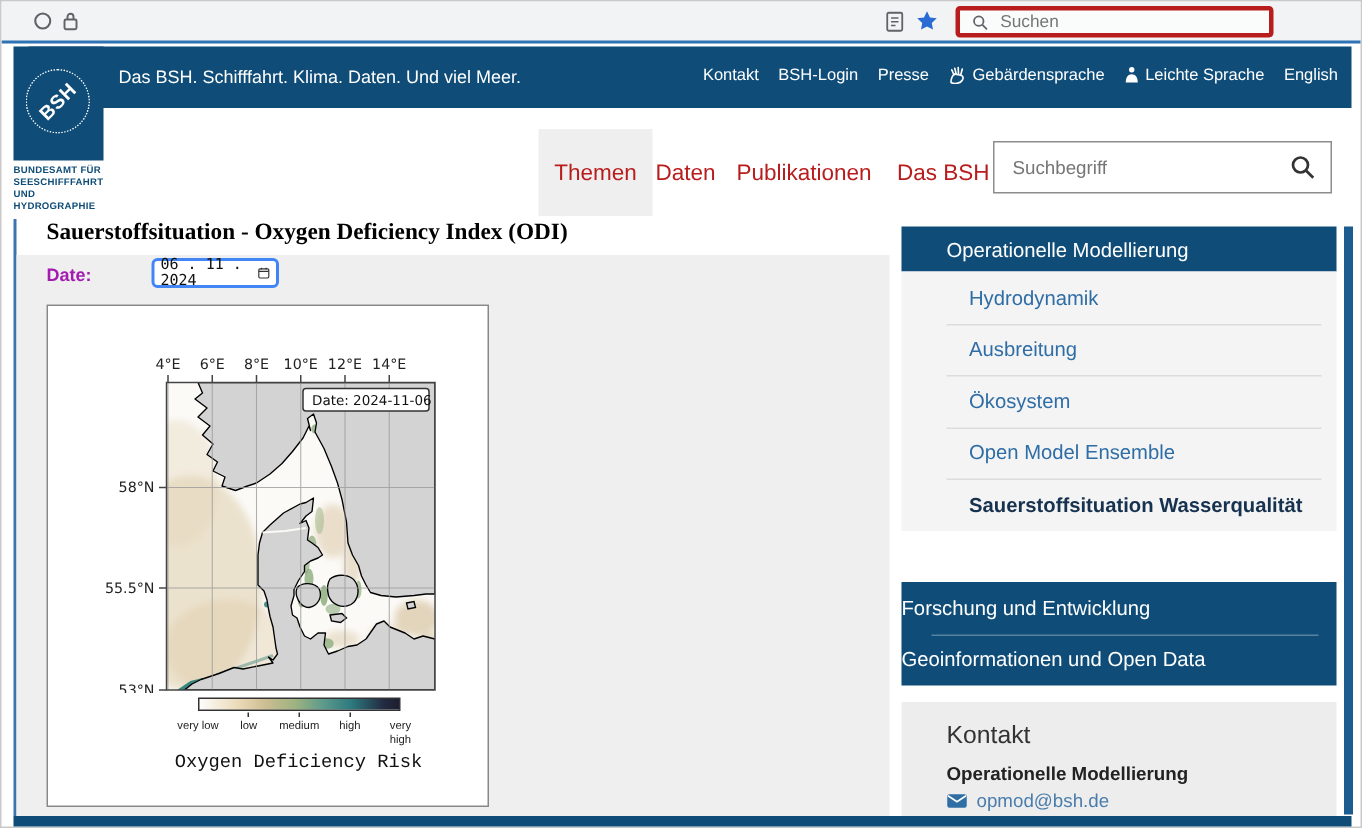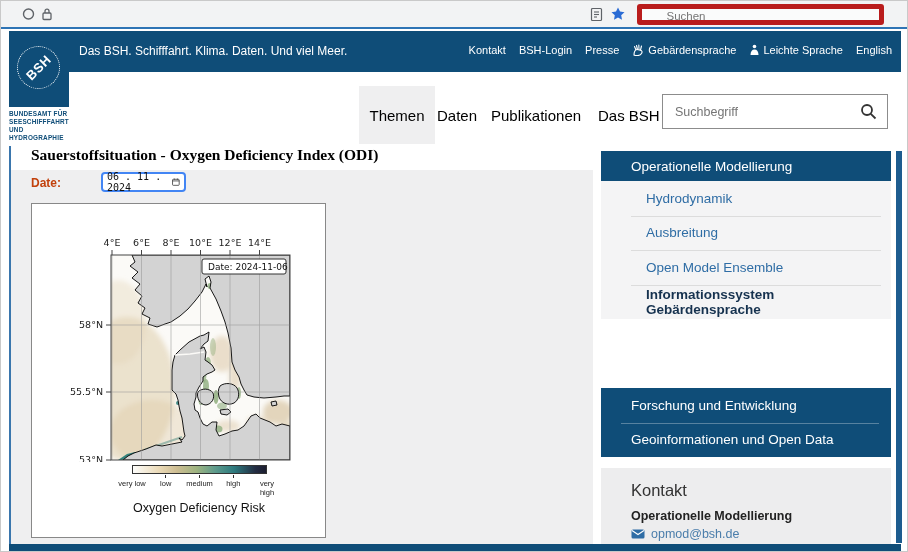--- a/index.html
+++ b/index.html
@@ -6,77 +6,77 @@
   *{box-sizing:border-box;}
   #screen{position:relative;width:908px;height:552px;background:#fff;overflow:hidden;
           font-family:"Liberation Sans",sans-serif;border:1px solid #c9c9c9;}
 
   
   .chrome{position:absolute;left:0;top:0;width:908px;height:28px;background:#f2f3f4;
           border-bottom:2px solid #2e74b5;}
   .chrome .ico{position:absolute;top:6px;}
   .urltext{position:absolute;left:58px;top:7px;font-size:11.5px;color:#76797d;white-space:nowrap;}
   .urltext b{color:#202124;font-weight:bold;}
-  .chrome-search{position:absolute;left:636px;top:3px;width:247px;height:21px;background:#fafbfb;
-          border:5px solid #b91c1c;border-radius:3px;display:flex;align-items:center;padding-left:8px;flex-direction:column;}
+  .chrome-search{position:absolute;left:636px;top:3px;width:212px;height:21px;background:#fafbfb;
+          border:3px solid #b91c1c;border-radius:3px;display:flex;align-items:center;padding-left:8px;}
   .chrome-search input{border:none;background:transparent;outline:none;font-size:11.5px;
           color:#5f6368;width:200px;font-family:"Liberation Sans",sans-serif;}
 
   
   .bluebar{position:absolute;left:18px;top:30px;width:882px;height:41px;background:#0f4d78;}
   .tagline{position:absolute;left:78px;top:43px;font-size:12px;color:#fff;}
   .toplinks{position:absolute;right:15px;top:43px;display:flex;gap:13px;font-size:11px;color:#fff;}
   .toplinks span{display:flex;align-items:center;gap:3px;cursor:pointer;white-space:nowrap;}
   .logo{position:absolute;left:8px;top:30px;width:60px;height:76px;background:#0f4d78;}
   .logo-circle{position:absolute;left:8px;top:15px;width:43px;height:43px;border:1.6px dotted #fff;
           border-radius:50%;display:flex;align-items:center;justify-content:center;}
   .logo-circle span{color:#fff;font-weight:bold;font-size:13px;transform:rotate(-45deg);letter-spacing:.5px;}
   .logo-caption{position:absolute;left:8px;top:109px;width:70px;font-size:6.4px;font-weight:bold;
           color:#0f4d78;line-height:1.25;letter-spacing:.2px;}
   .nav-item{position:absolute;top:85px;height:58px;display:flex;align-items:center;
-          font-size:15px;color:#000000;cursor:pointer;}
+          font-size:15px;color:#b91c1c;cursor:pointer;}
   .nav-item.active{background:#efeff0;justify-content:center;}
   .site-search{position:absolute;left:661px;top:93px;width:226px;height:35px;border:1px solid #8c8c8c;
           background:#fff;display:flex;align-items:center;padding:16px 10px;}
   .site-search input{flex:1;border:none;outline:none;font-size:12.5px;color:#707070;
           font-family:"Liberation Sans",sans-serif;background:transparent;}
 
   
   .left-accent{position:absolute;left:8px;top:145px;width:2px;height:398px;background:#3a76ad;}
   .page-title{position:absolute;left:30px;top:145px;font-family:"Liberation Serif",serif;
           font-weight:bold;font-size:15.5px;color:#000;}
   .gray-panel{position:absolute;left:10px;top:169px;width:582px;height:374px;background:#efeff0;}
-  .date-label{position:absolute;left:30px;top:175px;font-size:12px;font-weight:bold;color:#c2410c;}
+  .date-label{position:absolute;left:30px;top:175px;font-size:12px;font-weight:bold;color:#a21caf;}
   .date-input{position:absolute;left:64px;top:171px;width:85px;height:20px;background:#fff;
           border:2px solid #4285f4;border-radius:4px;display:flex;align-items:center;
           justify-content:space-between;padding:0 4px;font-family:"DejaVu Sans Mono",monospace;
           font-size:10px;color:#111;cursor:text;margin-left:36px;}
   .map-box{position:absolute;left:30px;top:202px;width:295px;height:335px;background:#fff;
           border:1px solid #888;}
   .map-box svg{position:absolute;left:0;top:0;}
   .cbar{position:absolute;left:100px;top:261px;width:135px;height:9px;border:1px solid #333;
         background:linear-gradient(to right,#fdfdfb 0%,#ead9b6 20%,#cdbd92 33%,#9db380 48%,
         #5d9a8c 62%,#2d7a7e 76%,#232c42 92%,#1c1e30 100%);}
   .cbar-tick{position:absolute;top:271px;width:1px;height:3px;background:#333;}
   .cbar-labels{position:absolute;left:100px;top:276px;width:135px;height:18px;font-size:7.5px;
         color:#222;line-height:1.15;}
   .cbar-labels span{position:absolute;transform:translateX(-50%);text-align:center;display:block;width:30px;}
   .cbar-title{position:absolute;left:37px;top:297px;width:260px;text-align:center;font-size:12.5px;
-        color:#111;font-family:Liberation Sans, sans-serif;}
+        color:#111;font-family:Liberation Mono, monospace;}
 
   
   .sb-header{position:absolute;left:600px;top:150px;width:290px;height:30px;background:#0f4d78;
         color:#fff;font-size:13.5px;display:flex;align-items:center;padding-left:30px;cursor:pointer;}
   .sb-list{position:absolute;left:600px;top:180px;width:290px;background:#f4f4f5;}
   .sb-item{height:34.5px;display:flex;align-items:center;padding-left:45px;font-size:13.5px;
         color:#2f6da5;cursor:pointer;position:relative;}
   .sb-item + .sb-item::before{content:"";position:absolute;left:30px;right:10px;top:0;height:1px;background:#dcdcdc;}
   .sb-item.current{color:#16324f;font-weight:bold;}
   .sb-dark{position:absolute;left:600px;top:387px;width:290px;background:#0f4d78;}
-  .sb-dark-item{height:34.5px;display:flex;align-items:center;padding-left:30px;font-size:13.5px;
+  .sb-dark-item{height:34.5px;display:flex;align-items:center;font-size:13.5px;
         color:#fff;cursor:pointer;position:relative;}
   .sb-dark-item + .sb-dark-item::before{content:"";position:absolute;left:20px;right:12px;top:0;
         height:1px;background:rgba(255,255,255,.3);}
   .contact{position:absolute;left:600px;top:467px;width:290px;height:76px;background:#ededee;
         padding:13px 0 0 30px;}
   .contact h3{margin:0;font-size:16.5px;font-weight:normal;color:#333;}
   .contact .grp{margin-top:9px;font-size:12.5px;font-weight:bold;color:#222;}
   .contact .mail{margin-top:4px;display:flex;align-items:center;gap:6px;font-size:12.5px;
         color:#4a7dab;cursor:pointer;}
   .right-scroll{position:absolute;left:895px;top:150px;width:6px;height:392px;background:#1d5c8f;}
@@ -302,22 +302,23 @@
       <span style="left:75%">high</span>
       <span style="left:100%">very high</span>
     </div>
     <div class="cbar-title">Oxygen Deficiency Risk</div>
   </div>
 
   <div class="sb-header">Operationelle Modellierung</div>
   <div class="sb-list">
     <div class="sb-item">Hydrodynamik</div>
     <div class="sb-item">Ausbreitung</div>
+    <div class="sb-item">Ökosystem</div>
     <div class="sb-item">Open Model Ensemble</div>
-    <div class="sb-item current">Informationssystem Gebärdensprache</div>
+    <div class="sb-item current">Sauerstoffsituation Wasserqualität</div>
   </div>
   <div class="sb-dark">
     <div class="sb-dark-item">Forschung und Entwicklung</div>
     <div class="sb-dark-item">Geoinformationen und Open Data</div>
   </div>
 
   <div class="contact">
     <h3>Kontakt</h3>
     <div class="grp">Operationelle Modellierung</div>
     <div class="mail">

